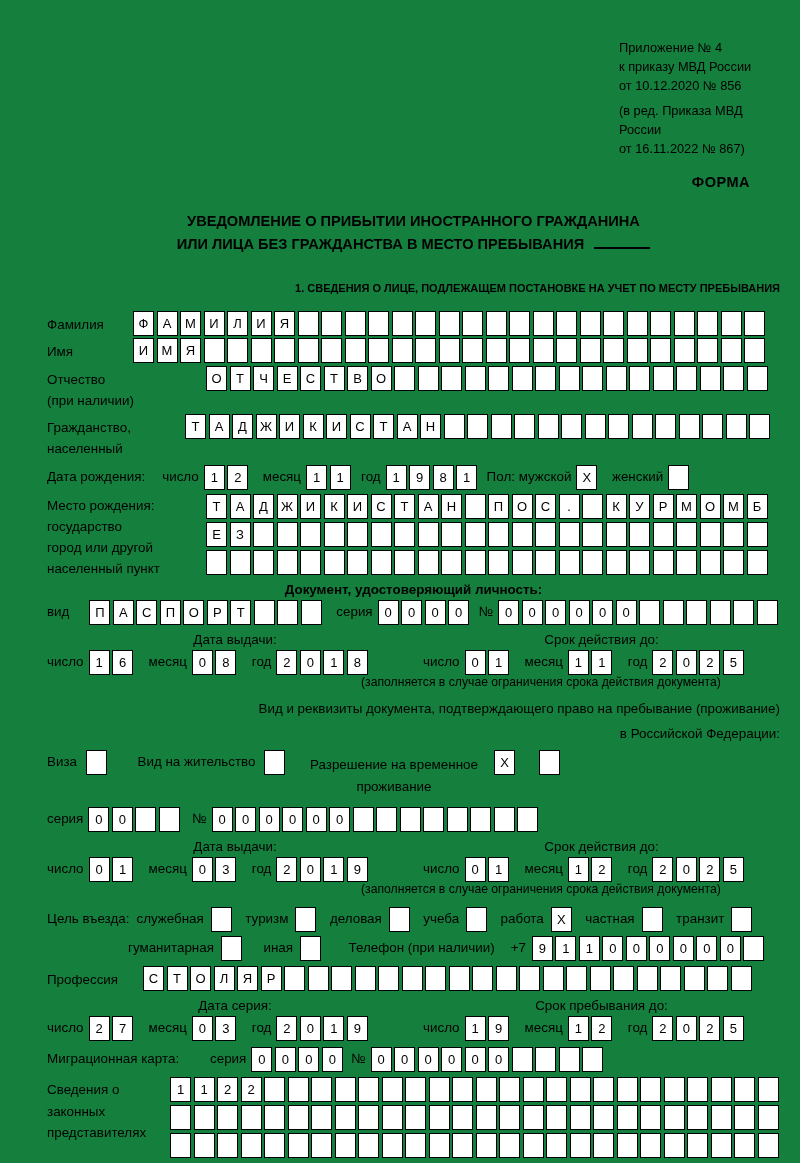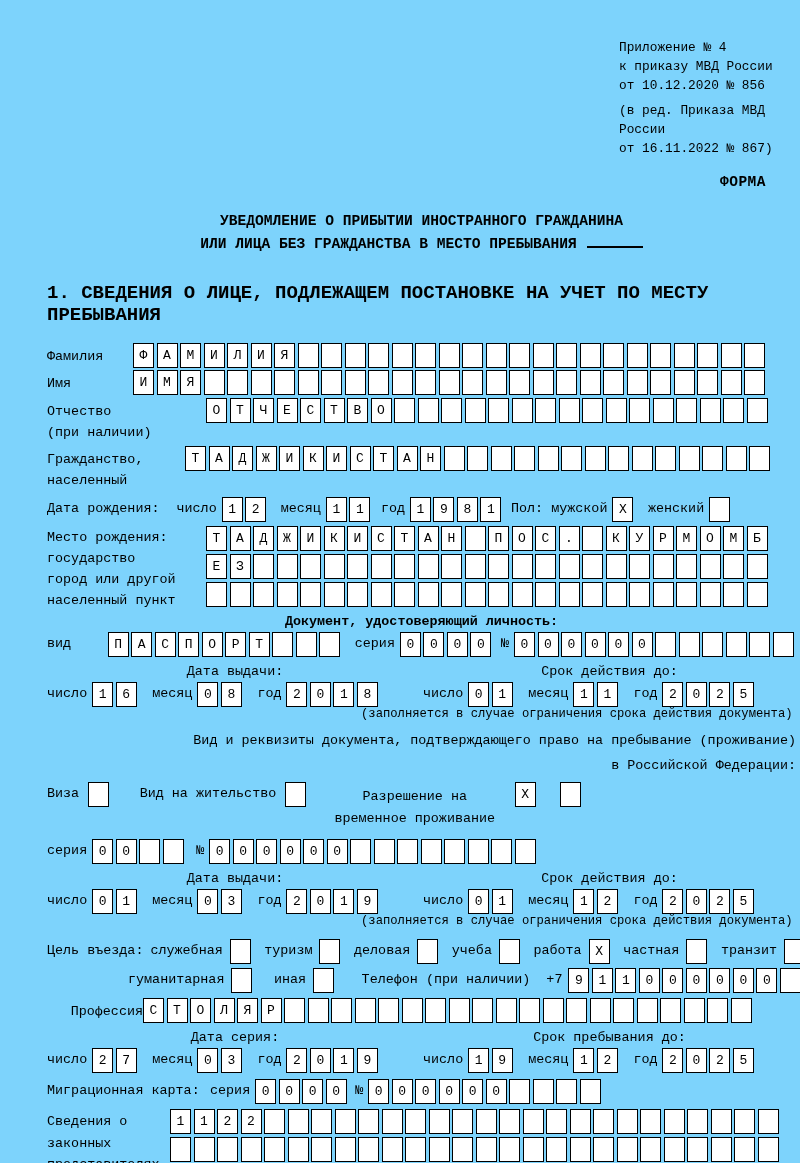--- a/index.html
+++ b/index.html
@@ -1,41 +1,41 @@
 <!DOCTYPE html>
 <html><head>
 <meta charset="utf-8">
 <style>
   html,body{margin:0;padding:0;background:#fff;}
   .page{
     position:relative;width:800px;height:1163px;box-sizing:border-box;
-    padding:38px 4px 0 47px;background:#7dd3fc;color:#000;
-    font-family:Liberation Mono, monospace;font-size:13.4px;
+    padding:38px 20px 0 47px;background:#15803d;color:#000;
+    font-family:Liberation Sans, sans-serif;font-size:13.4px;
     overflow:hidden;
   }
   
   .annex{margin-left:572px;line-height:1.5;font-size:12.8px;}
   .annex .sub{margin-top:5px;}
   .forma{text-align:right;padding-right:30px;margin-top:16px;font-weight:bold;font-size:14.5px;letter-spacing:.5px;}
   
   .title{margin-top:20px;text-align:center;font-weight:bold;font-size:14.6px;line-height:1.6;}
   .t-underline{display:inline-block;width:56px;border-bottom:2.2px solid #000;margin-left:10px;vertical-align:baseline;}
-  .sec-head{margin-top:25px;text-align:left;font-weight:bold;font-size:19px;}
+  .sec-head{margin-top:25px;text-align:right;font-weight:bold;font-size:11px;}
   .form-body{margin-top:17px;}
   
   .cells{display:inline-flex;flex-wrap:nowrap;vertical-align:middle;}
   .cell{
     display:inline-flex;align-items:center;justify-content:center;
     width:21px;height:25px;box-sizing:border-box;border:1.7px solid #000;
     margin-right:2.5px;font-size:13px;flex:0 0 auto;background:#fff;
   }
   
   .frow{display:flex;align-items:flex-start;margin-bottom:2.5px;}
   .flabel{flex:0 0 auto;padding-top:4px;line-height:1.55;}
-  .w86{width:86px;}  .w138{width:138px;} .w159{width:159px;} .w96{width:96px;text-align:right;}
+  .w86{width:86px;}  .w138{width:138px;} .w159{width:159px;} .w96{width:96px;}
   .stack > .cells{display:flex;margin-bottom:3px;}
   .inline-lbl{padding-top:4px;margin:0 5px 0 12px;white-space:nowrap;}
   .inline-lbl.first{margin-left:0;}
   .doc-head{text-align:center;font-weight:bold;margin:3px 0 3px 0;font-size:13.4px;}
   
   .date-pair{display:flex;margin-top:7px;align-items:flex-start;}
   .dp-left{width:376px;flex:0 0 auto;}
   .dp-right{flex:1 1 auto;}
   .dp-head{text-align:center;margin-bottom:3px;}
   .dp-row{display:flex;align-items:flex-start;white-space:nowrap;}

